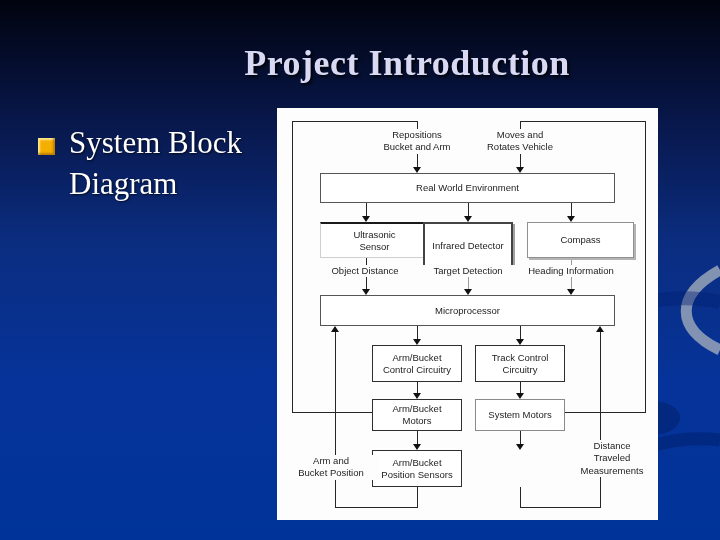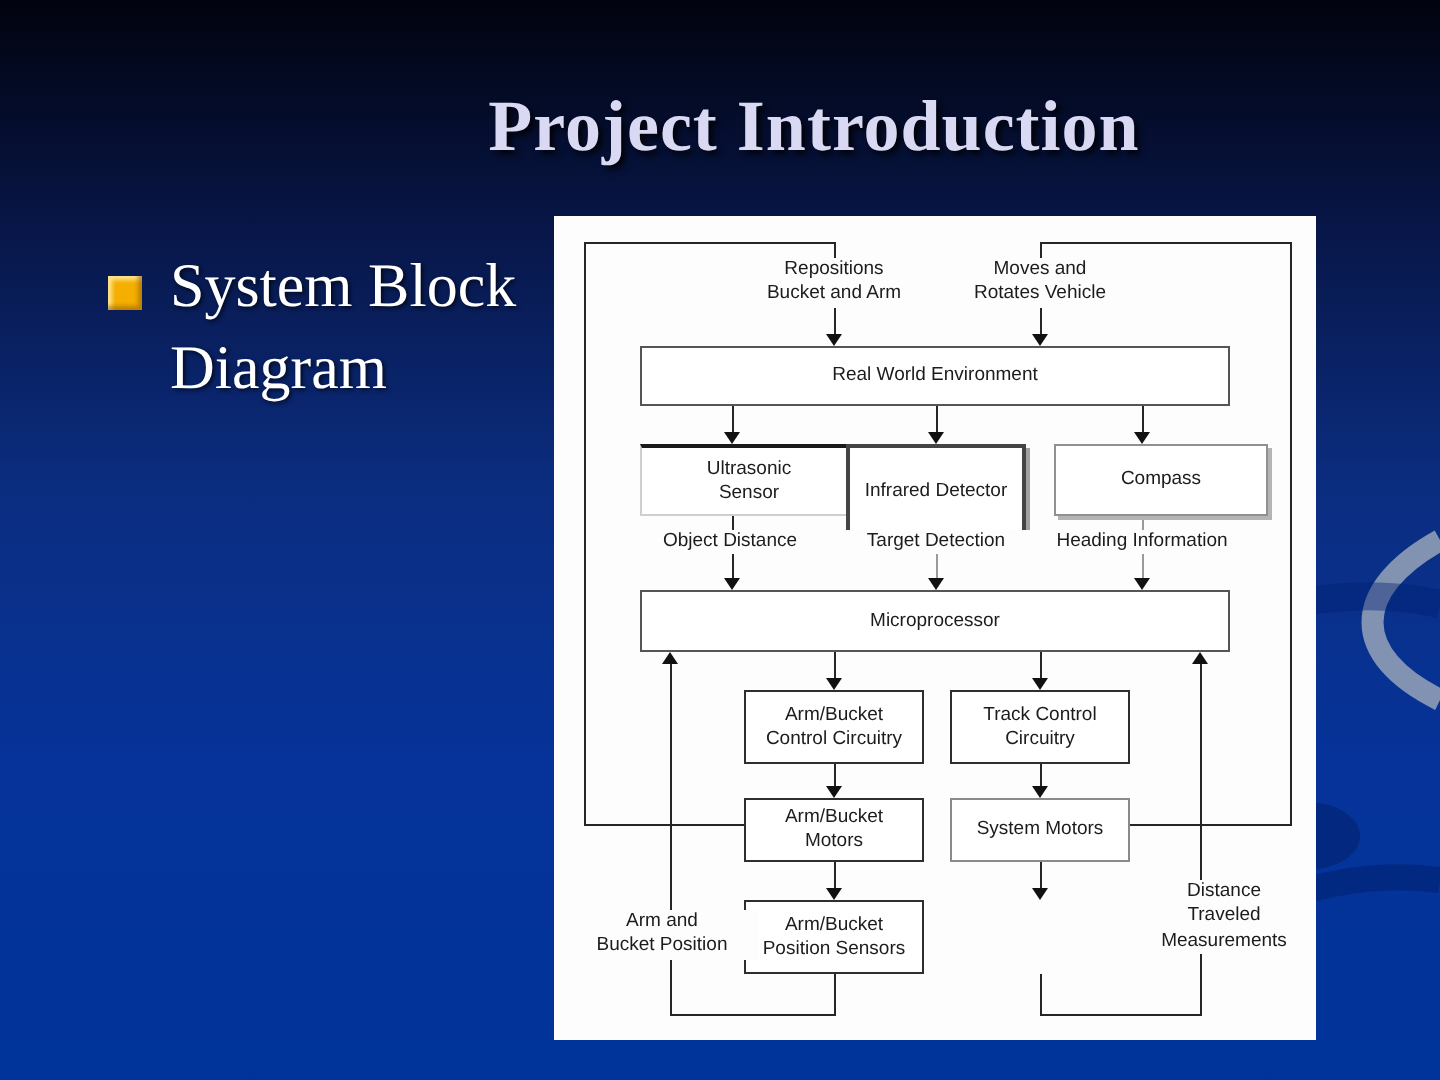--- a/index.html
+++ b/index.html
@@ -12,21 +12,21 @@
   }
 
   .title {
     position:absolute; top:42px; left:0; width:720px; text-align:center;
     font-family:"Liberation Serif",serif; font-weight:bold; font-size:36px;
     color:#d9d9f3; letter-spacing:0.5px;
     text-shadow:2px 2px 3px rgba(0,0,0,0.85);
     margin-left:47px;
   }
 
-  .bullet-row { position:absolute; left:52px; top:122px; width:232px; }
+  .bullet-row { position:absolute; left:36px; top:122px; width:232px; }
   .bullet-marker {
     position:absolute; left:2px; top:16px; width:17px; height:17px;
     background:#f5af00;
     box-shadow:inset -2px -2px 2px rgba(140,90,0,0.55), inset 2px 2px 2px rgba(255,235,160,0.9);
   }
   .bullet-text {
     margin-left:33px; width:200px;
     font-family:"Liberation Serif",serif; font-size:31px; line-height:1.33;
     color:#ffffff; text-shadow:1px 1px 2px rgba(0,0,0,0.7);
   }

